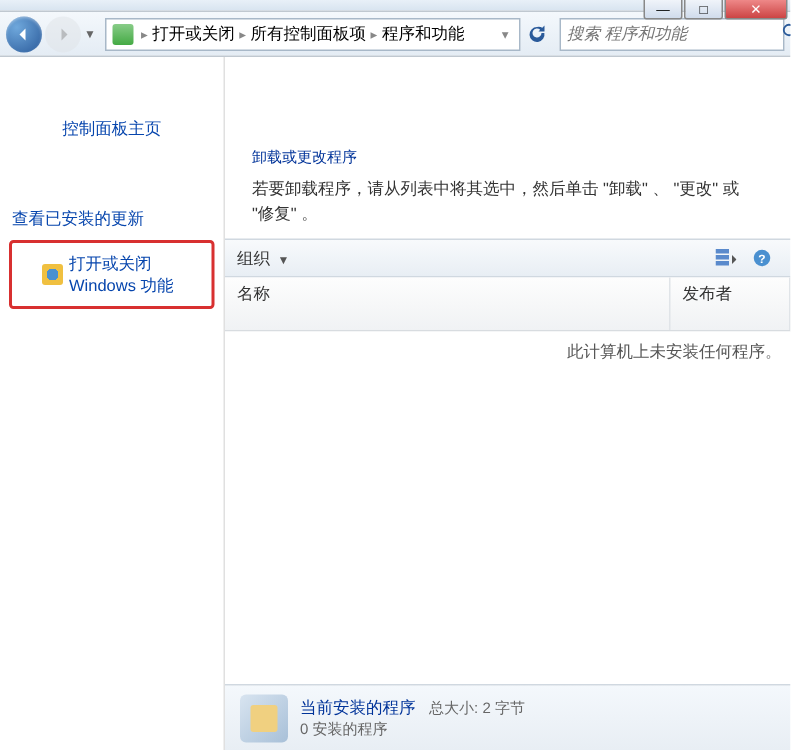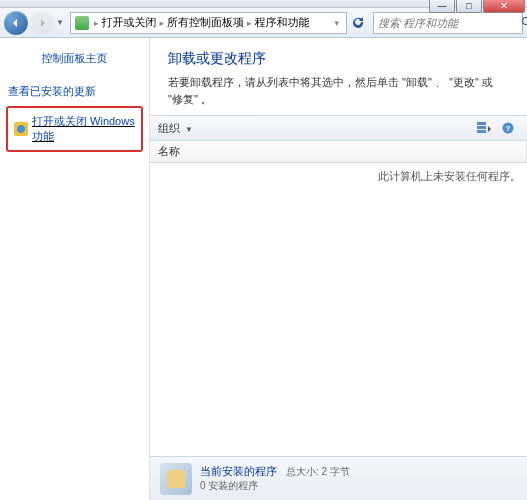--- a/index.html
+++ b/index.html
@@ -26,39 +26,39 @@
 .bc-sep { color: #888; margin: 0 3px; font-size: 9px; }
 .bc-item { color: #000; }
 .bc-refresh { width: 22px; display: flex; justify-content: center; color: #2a5a9a; }
 .searchbox { width: 150px; height: 22px; background: #fff; border: 1px solid #a8b8c8; margin-left: 4px; display: flex; align-items: center; padding: 0 4px; }
 .searchbox input { border: none; outline: none; flex: 1; font-style: italic; color: #888; font-size: 11px; }
 .searchbox .sicon { color: #2a5a9a; }
 
 
 .body { display: flex; height: calc(500px - 38px); }
 .sidebar { width: 150px; background: #fff; padding: 10px 6px; border-right: 1px solid #e0e0e0; }
-.side-link { display: flex; align-items: center; padding: 3px 2px; color: #0645ad; cursor: pointer; margin-bottom: 4px; }
+.side-link { display: flex; align-items: center; padding: 3px 2px; color: #0645ad; cursor: pointer; margin-bottom: 4px; margin-top: 27px; }
 .side-link.main { color: #0645ad; }
 .side-link .licon { width: 14px; height: 14px; margin-right: 4px; flex-shrink: 0; }
-.side-highlight { border: 2px solid #d83030; border-radius: 3px; padding: 3px 4px; text-decoration: underline; }
+.side-highlight { border: 2px solid #d83030; border-radius: 3px; padding: 3px 18px; }
 .side-highlight .side-link { margin: 0; }
 .shield-icon { background: radial-gradient(circle, #4a90d0 40%, #f0c040 40%); border-radius: 2px; }
 
 .main { flex: 1; display: flex; flex-direction: column; background: #fff; }
 .heading-area { padding: 12px 18px 8px; }
-.heading { color: #003399; font-size: 14px; margin-bottom: 6px; }
+.heading { color: #003399; font-size: 10px; margin-bottom: 6px; margin-top: 48px; }
 .subtext { color: #333; font-size: 11px; line-height: 1.5; }
 
 .toolbar { height: 26px; background: linear-gradient(to bottom, #f8fafc, #e8eef4); border-top: 1px solid #d0d8e0; border-bottom: 1px solid #d0d8e0; display: flex; align-items: center; padding: 0 8px; }
 .toolbar .org { color: #333; }
 .toolbar .org-arrow { font-size: 8px; margin-left: 2px; color: #555; }
 .toolbar .spacer { flex: 1; }
 .toolbar .viewbtn { width: 22px; height: 18px; border: 1px solid transparent; display: flex; align-items: center; justify-content: center; margin-left: 2px; color: #2a5a9a; }
 
-.listhead { height: 22px; background: linear-gradient(to bottom, #fdfdfd, #f0f2f4); border-bottom: 1px solid #d8dce0; display: flex; }
+.listhead { height: 36px; background: linear-gradient(to bottom, #fdfdfd, #f0f2f4); border-bottom: 1px solid #d8dce0; display: flex; }
 .listhead .col { padding: 3px 8px; border-right: 1px solid #e0e4e8; color: #333; }
 .col-name { flex: 1; }
 .col-pub { width: 80px; }
 
 .listbody { flex: 1; background: #fff; position: relative; overflow: auto; }
 .emptymsg { text-align: right; color: #555; padding: 6px; font-size: 11px; }
 
 .statusbar { height: 44px; border-top: 1px solid #d0d8e0; background: linear-gradient(to bottom, #f4f8fc, #e8eef4); display: flex; align-items: center; padding: 4px 10px; }
 .statusbar .sbicon { width: 32px; height: 32px; background: linear-gradient(135deg, #d8e4f0, #a8c0d8); border-radius: 4px; margin-right: 8px; display: flex; align-items: center; justify-content: center; }
 .statusbar .sbicon::after { content: ""; width: 18px; height: 18px; background: #f0d080; border-radius: 2px; }
@@ -156,20 +156,21 @@
       <div class="viewbtn">
         <svg width="12" height="12" viewBox="0 0 12 12">
             <circle cx="6" cy="6" r="5.5" fill="#4a90d0"></circle>
             <text x="6" y="9" text-anchor="middle" fill="#fff" font-size="8" font-weight="bold">?</text>
           </svg>
       </div>
     </div>
 
     <div class="listhead">
       <div class="col col-name">名称</div>
+      <div class="col col-pub">发布者</div>
     </div>
 
     <div class="listbody">
       <div class="emptymsg">此计算机上未安装任何程序。</div>
     </div>
 
     <div class="statusbar">
       <div class="sbicon"></div>
       <div class="sbtext">
         <div class="l1">

